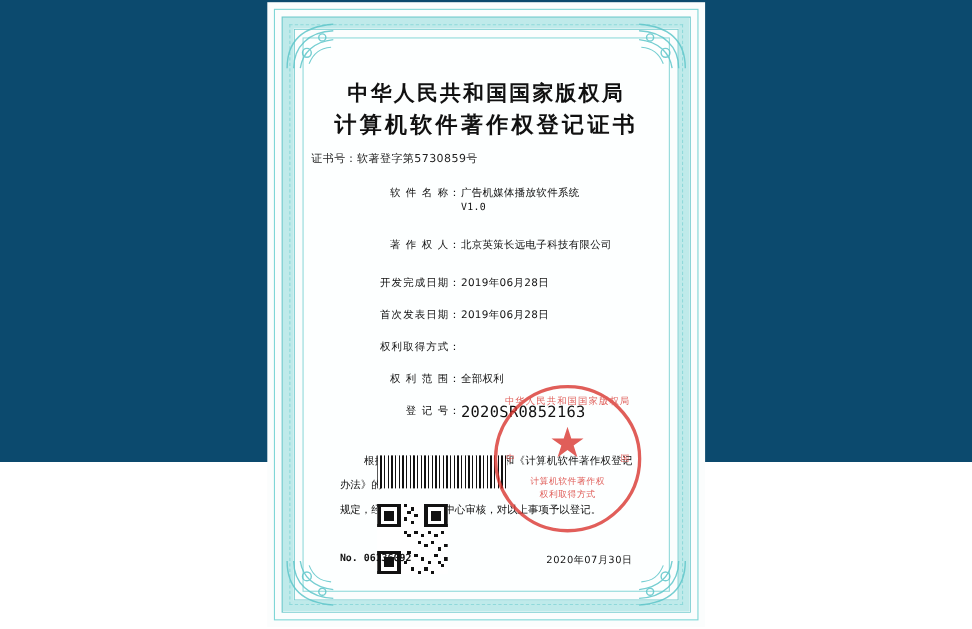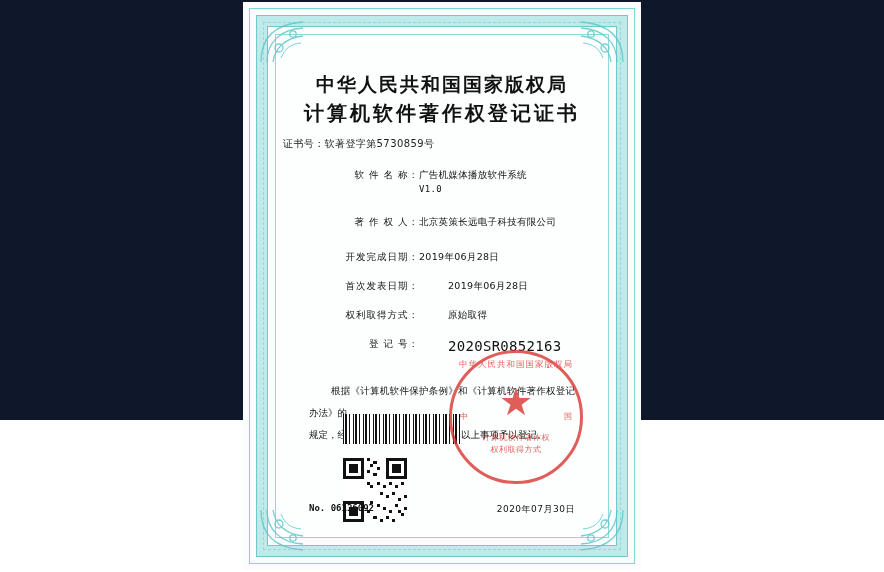--- a/index.html
+++ b/index.html
@@ -1,18 +1,18 @@
 <!DOCTYPE html>
 <html><head>
 <meta charset="utf-8">
 <style>
   html,body{margin:0;padding:0;background:#ffffff;}
   body{width:884px;height:572px;overflow:hidden;font-family:"DejaVu Sans","Liberation Sans",sans-serif;}
 
-  .page{position:relative;width:884px;height:420px;background:#0f172a;}
+  .page{position:relative;width:884px;height:420px;background:#0c4a6e;}
 
   
   .cert{
     position:absolute;left:243px;top:2px;width:398px;height:568px;
     background:#fbfdfd;
     overflow:hidden;
   }
   
   .cert-outer{
     position:absolute;left:6px;top:6px;right:6px;bottom:6px;
@@ -57,21 +57,21 @@
 
   .fields{margin-top:18px;padding-left:48px;font-size:9.5px;color:#111;}
   .row{display:flex;align-items:flex-start;margin-bottom:0;}
   .row + .row{margin-top:9px;}
   .lbl{width:88px;flex:0 0 88px;letter-spacing:1px;white-space:nowrap;text-align:right;}
   .val{flex:1;letter-spacing:.3px;}
   .val .v2{display:block;font-family:"DejaVu Sans Mono","Liberation Mono",monospace;font-size:9px;margin-top:2px;}
   .mono{font-family:"DejaVu Sans Mono","Liberation Mono",monospace;font-size:14px;}
 
   .gap-big{margin-top:22px !important;}
-  .gap-mid{margin-top:16px !important;gap:29px;}
+  .gap-mid{margin-top:16px !important;}
 
   .para{margin-top:26px;padding:0 26px 0 26px;font-size:9.5px;line-height:22px;color:#111;text-align:justify;}
   .para .ind{display:block;text-indent:22px;}
 
   .codes{position:absolute;left:60px;top:372px;width:130px;}
   .barcode{height:30px;width:118px;
     background:repeating-linear-gradient(to right,#111 0 1px,#fff 1px 2px,#111 2px 4px,#fff 4px 6px,#111 6px 7px,#fff 7px 10px);}
   .qr{margin-top:14px;width:64px;height:64px;position:relative;background:#fff;}
   .qr svg{display:block;}
 
@@ -185,23 +185,26 @@
           <div class="val">2019年06月28日</div>
         </div>
 
         <div class="row gap-mid">
           <div class="lbl">首次发表日期：</div>
           <div class="val">2019年06月28日</div>
         </div>
 
         <div class="row gap-mid">
           <div class="lbl">权利取得方式：</div>
-          <div class="val">原始取得</div>
-        </div>
-
+        </div>
+
+        <div class="row gap-mid">
+          <div class="lbl">权 利 范 围：</div>
+          <div class="val">全部权利</div>
+        </div>
 
         <div class="row gap-mid">
           <div class="lbl">登 记 号：</div>
           <div class="val mono">2020SR0852163</div>
         </div>
 
       </div>
 
       <div class="para">
         <span class="ind">根据《计算机软件保护条例》和《计算机软件著作权登记办法》的</span>

